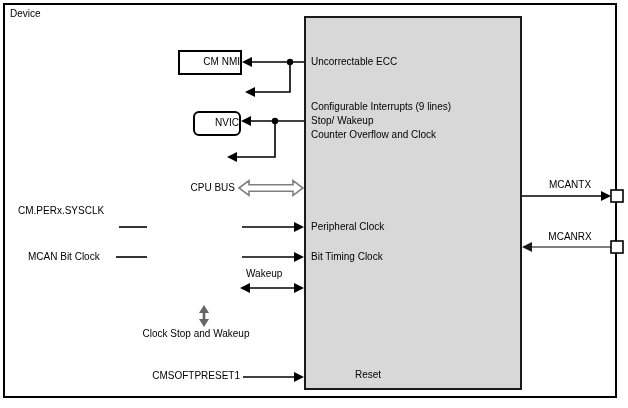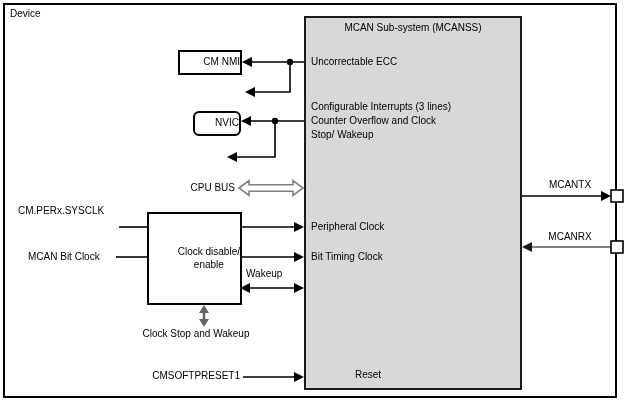--- a/index.html
+++ b/index.html
@@ -38,44 +38,37 @@
 </style>
 </head>
 <body>
 
 <div class="stage">
 
   <div class="device-boundary"></div>
   <div class="label" style="left:10px;top:7px;">Device</div>
 
   <div class="mcanss"></div>
-  <div class="label mcanss-title">MCAN Sub-system (MCANSS)</div>
   <div class="label port-label" style="top:55px;">Uncorrectable ECC</div>
   <div class="label port-label multi" style="top:100px;">
-    <div>Configurable Interrupts (3 lines)</div>
+    <div>Configurable Interrupts (9 lines)</div>
+    <div>Stop/ Wakeup</div>
     <div>Counter Overflow and Clock</div>
-    <div>Stop/ Wakeup</div>
   </div>
   <div class="label port-label" style="top:220px;">Peripheral Clock</div>
   <div class="label port-label" style="top:250px;">Bit Timing Clock</div>
   <div class="label port-label" style="top:368px;margin-left:44px;">Reset</div>
 
   <div class="box box-cm-nmi">
     <span>CM NMI</span>
   </div>
   <div class="box box-nvic">
     <span>NVIC</span>
   </div>
 
-  <div class="box box-clock">
-    <span>
-      <span>Clock disable/</span><br>
-      <span>enable</span>
-    </span>
-  </div>
 
   <div class="label ta-r" style="left:178px;top:181px;width:57px;">CPU BUS</div>
   <div class="label" style="left:6px;top:204px;padding-left:12px;">CM.PERx.SYSCLK</div>
   <div class="label" style="left:28px;top:250px;">MCAN Bit Clock</div>
   <div class="label" style="left:246px;top:267px;">Wakeup</div>
   <div class="label ta-c" style="left:122px;top:327px;width:148px;">Clock Stop and Wakeup</div>
   <div class="label ta-r" style="left:128px;top:369px;width:112px;">CMSOFTPRESET1</div>
   <div class="label ta-c" style="left:532px;top:178px;width:76px;">MCANTX</div>
   <div class="label ta-c" style="left:532px;top:230px;width:76px;">MCANRX</div>
 

